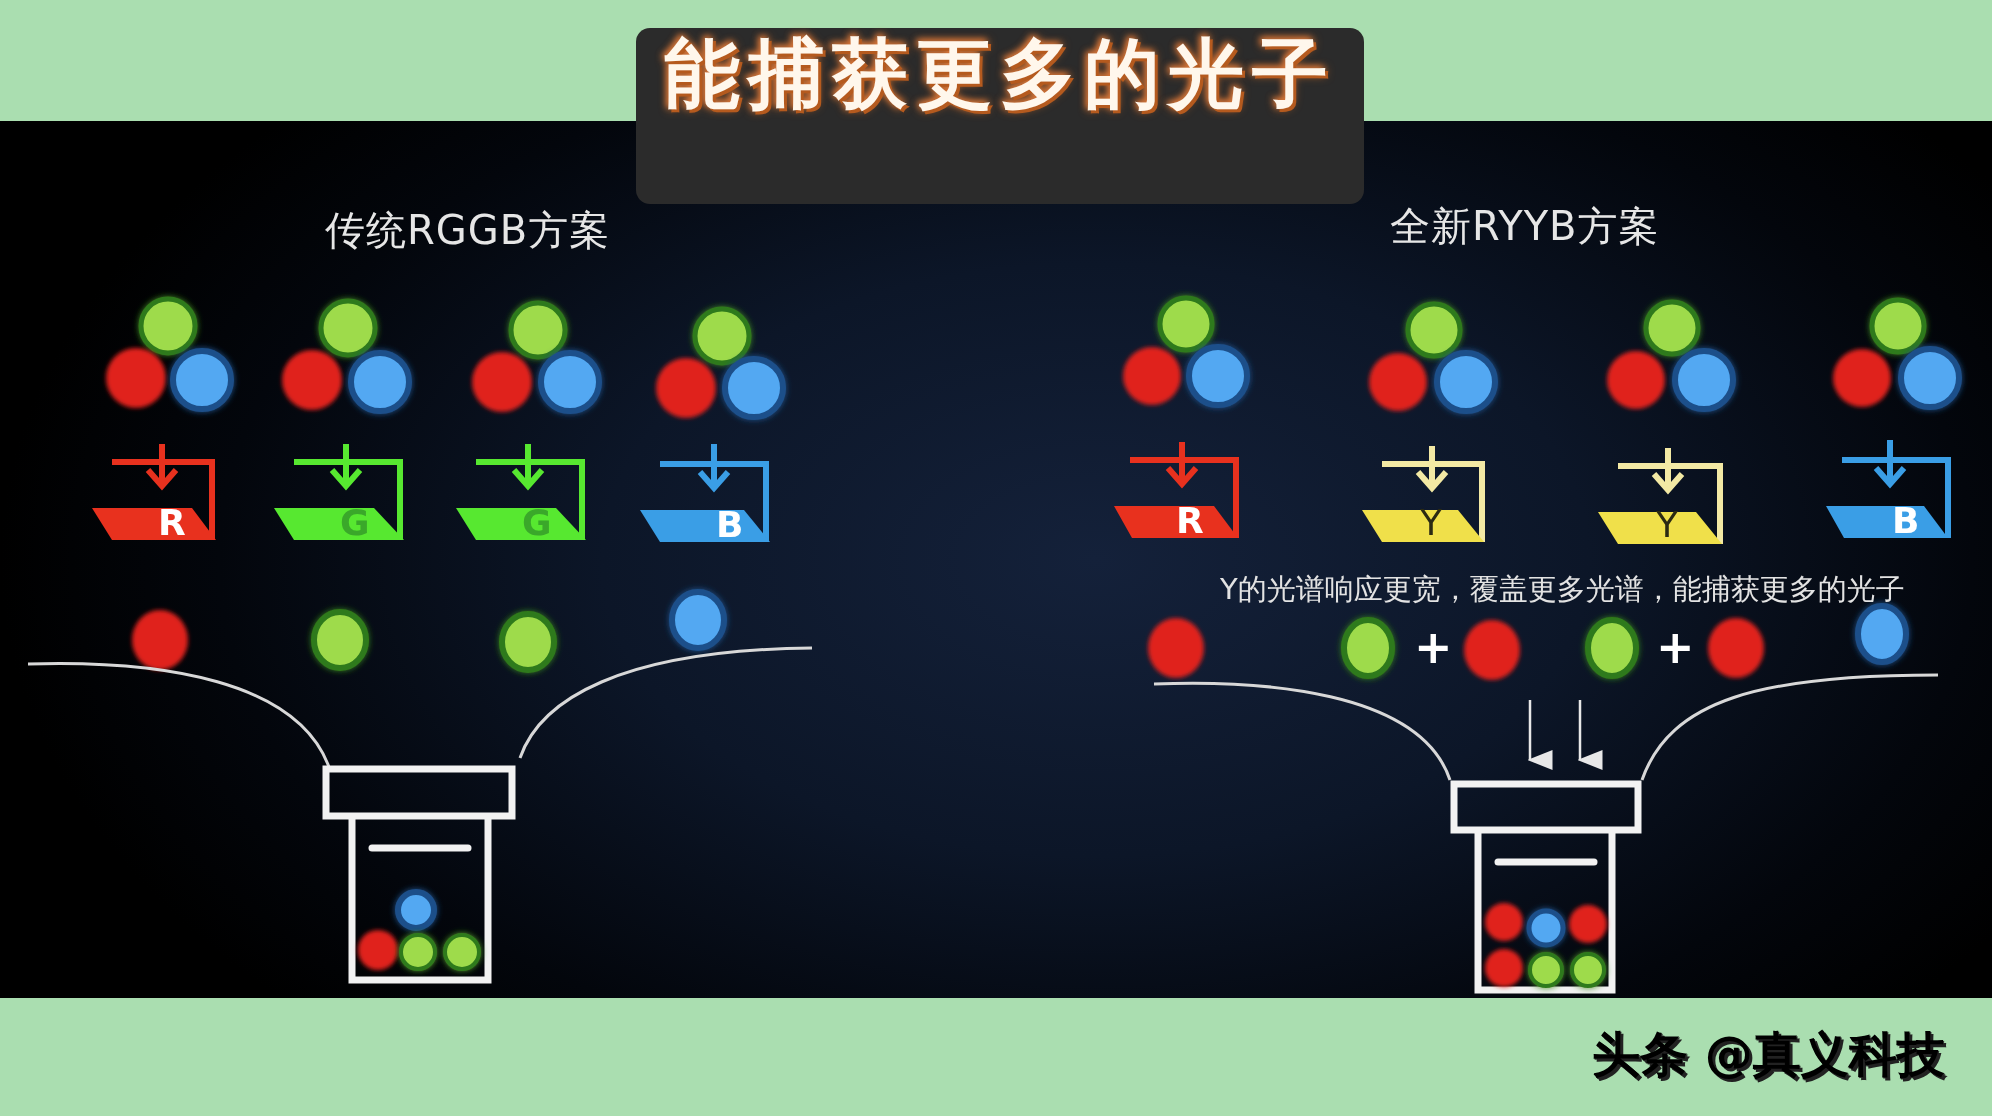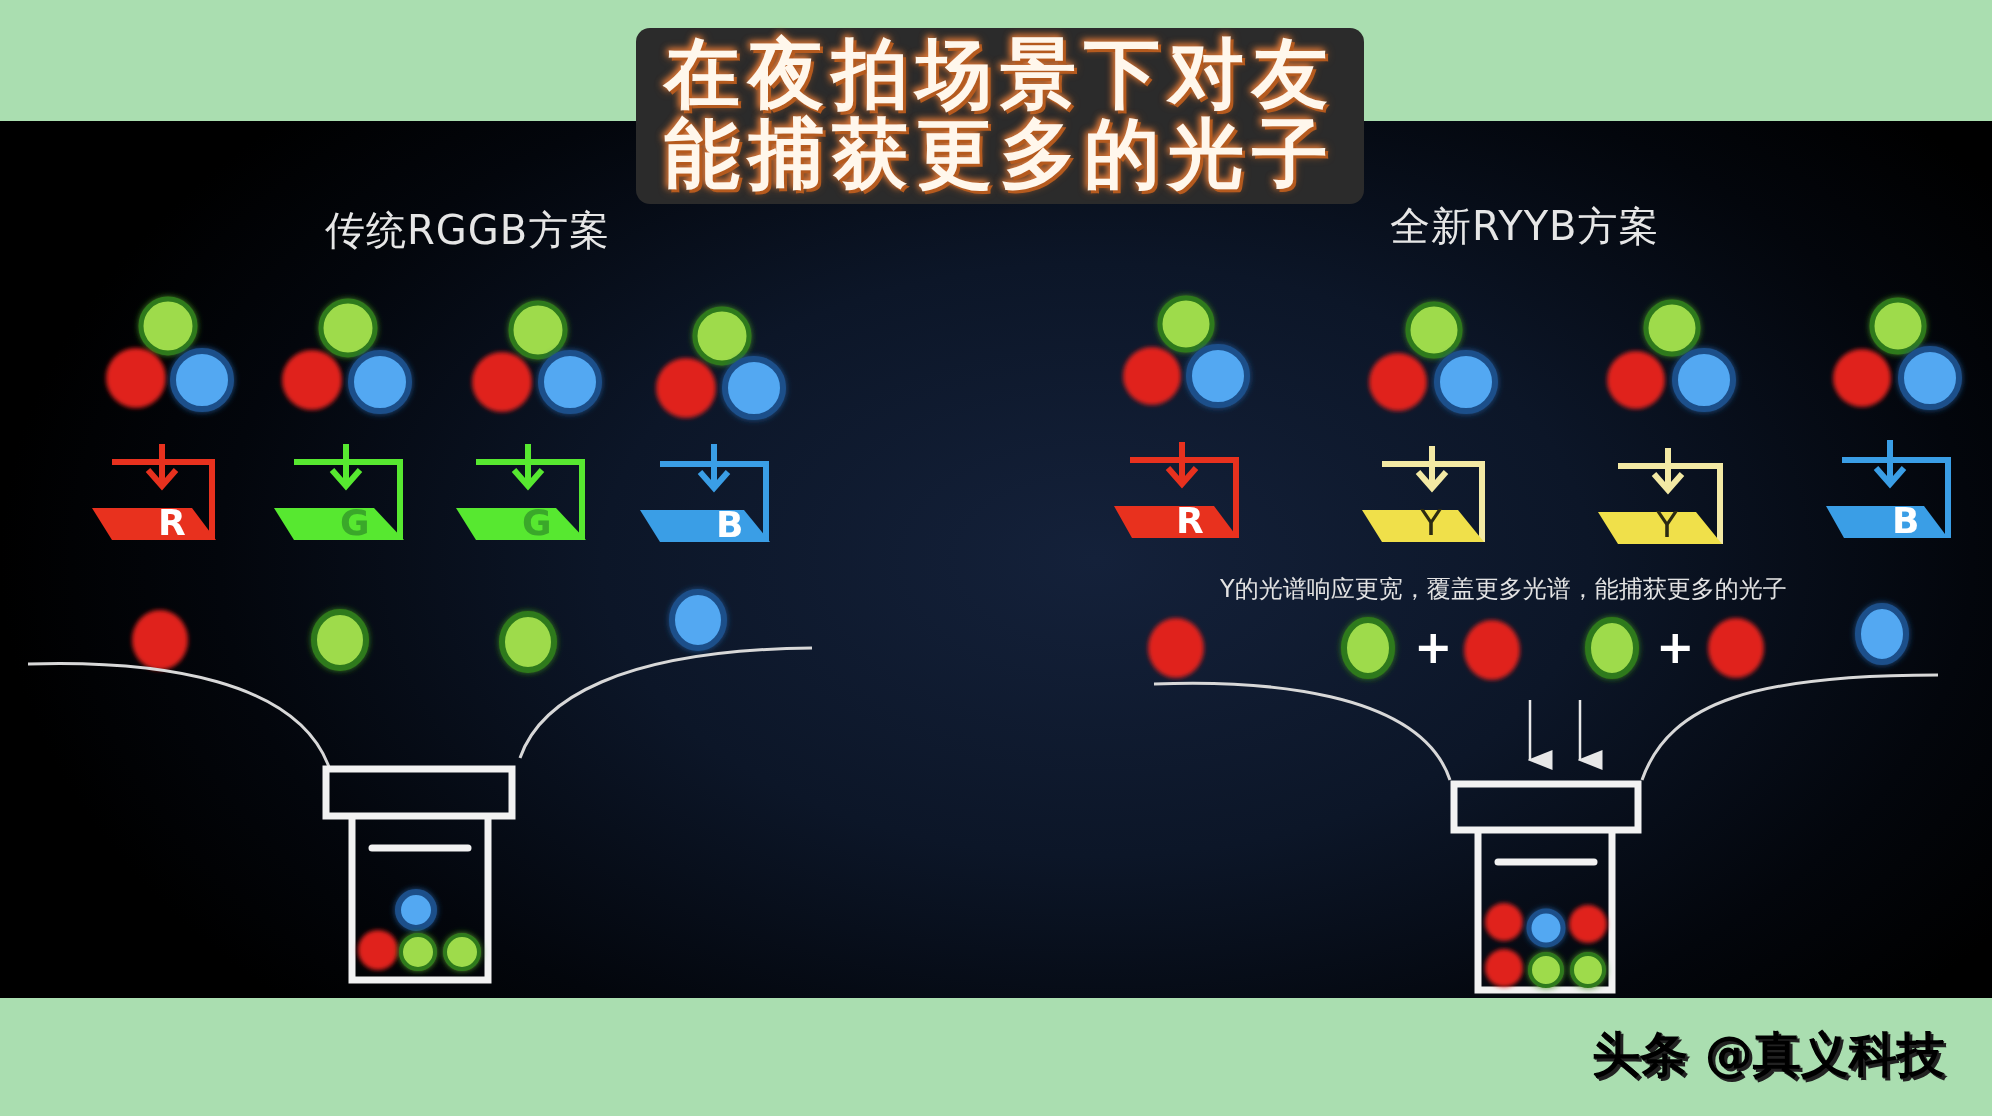--- a/index.html
+++ b/index.html
@@ -31,21 +31,21 @@
       white-space: nowrap; letter-spacing: 1px;
     }
     .diagram-svg { position: absolute; left: 0; top: 0; width: 1992px; height: 1116px; }
 
     .filter-label {
       position: absolute; color: #ffffff; font-size: 36px; font-weight: bold;
       line-height: 38px;
     }
     .note-text {
       position: absolute; left: 1220px; top: 574px; color: #e3e3e3;
-      font-size: 24px; line-height: 30px; white-space: nowrap;
+      font-size: 29px; line-height: 30px; white-space: nowrap;
     }
     .plus-sign {
       position: absolute; color: #ffffff; font-size: 46px; font-weight: bold; line-height: 46px;
     }
     .watermark {
       position: absolute; left: 1592px; top: 1024px; color: #000000;
       font-size: 48px; line-height: 60px; font-weight: bold; white-space: nowrap;
       text-shadow: 3px 3px 0 #222, 1px 1px 0 #333;
     }
   </style>
@@ -204,21 +204,20 @@
     <circle cx="1504" cy="922" r="19" fill="#e0221c" filter="url(#soft)"></circle>
     <circle cx="1546" cy="928" r="17" fill="#52a8f2" stroke="#1d4f8a" stroke-width="5" filter="url(#glow)"></circle>
     <circle cx="1588" cy="924" r="19" fill="#e0221c" filter="url(#soft)"></circle>
     <circle cx="1504" cy="968" r="19" fill="#e0221c" filter="url(#soft)"></circle>
     <circle cx="1546" cy="970" r="16" fill="#9edb4c" stroke="#2f7a1a" stroke-width="4" filter="url(#glow)"></circle>
     <circle cx="1588" cy="970" r="16" fill="#9edb4c" stroke="#2f7a1a" stroke-width="4" filter="url(#glow)"></circle>
   </g>
 </svg>
 
 <div class="title-box">
-  <div class="title-line">在夜拍场景下对友</div>
   <div class="title-line">能捕获更多的光子</div>
 </div>
 
 <div class="section-title" style="left:292px; top:208px;margin-left:33px;">传统RGGB方案</div>
 <div class="section-title" style="left:1390px; top:204px;">全新RYYB方案</div>
 
 <div class="filter-label" style="left:158px; top:504px;">R</div>
 <div class="filter-label" style="left:340px; top:504px; color:#3aa82a;">G</div>
 <div class="filter-label" style="left:522px; top:504px; color:#3aa82a;">G</div>
 <div class="filter-label" style="left:716px; top:506px;">B</div>

